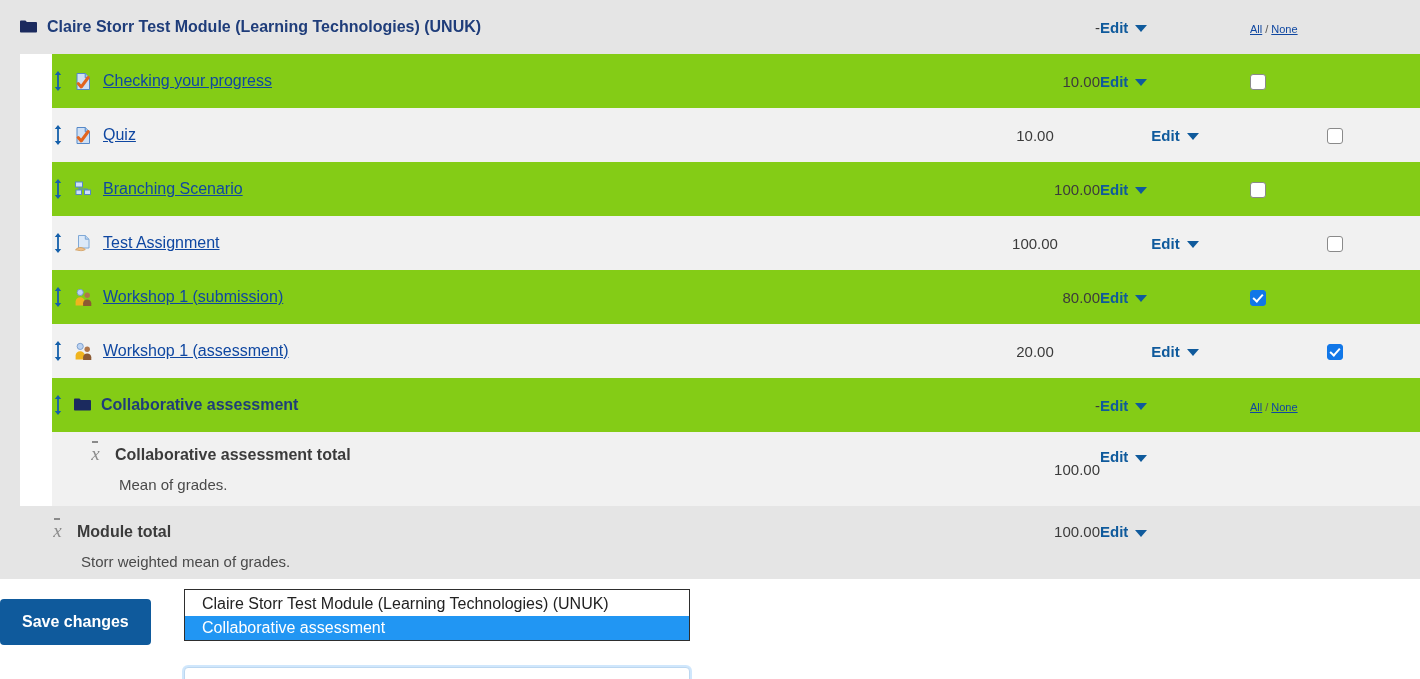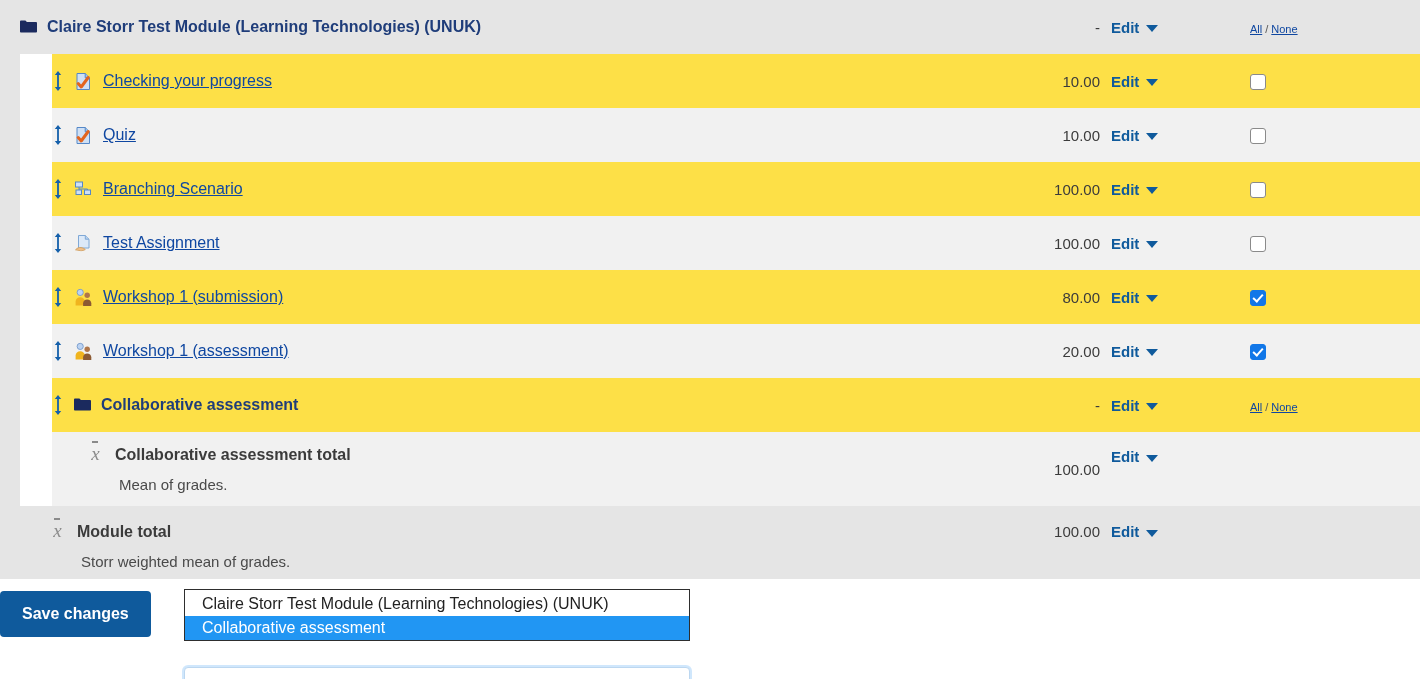--- a/index.html
+++ b/index.html
@@ -18,22 +18,22 @@
   .gtable td{padding:0;vertical-align:middle;}
 
   .col-pad{width:20px;}
   .col-indent{width:32px;}
   .col-name{width:auto;}
   .col-weight{width:130px;}
   .col-edit{width:150px;}
   .col-sel{width:170px;}
 
   .row{height:54px;}
-  .row.white  > td{background:#fde047;}
-  .row.shade  > td{background:#f1f1f1;}
+  .row.white  > td{background:#84cc16;}
+  .row.shade  > td{background:#f1f1f1;text-align:center;}
   .row.header > td{background:#e5e5e5;}
   .row.total  > td{background:#e5e5e5;}
   .row.cat-total > td{background:#f1f1f1;}
 
   
   td.gutter{background:#e5e5e5 !important;width:20px;}
   td.indent{background:#ffffff !important;width:32px;}
 
   .namecell{display:flex;align-items:center;gap:10px;white-space:nowrap;}
 
@@ -68,21 +68,20 @@
     padding-right:6px;
     white-space:nowrap;
   }
 
   .editcell{padding-left:18px;white-space:nowrap;}
   a.editlink{
     color:#0f5a9c;
     text-decoration:none;
     font-size:15px;
     font-weight:bold;
-    margin-left:11px;
   }
   .caret{
     display:inline-block;
     width:0;height:0;
     border-left:6px solid transparent;
     border-right:6px solid transparent;
     border-top:7px solid #0f5a9c;
     margin-left:7px;
     vertical-align:middle;
   }
@@ -146,21 +145,21 @@
 
   
   .bottom{
     position:absolute;
     left:0;top:579px;
     width:1420px;height:100px;
     background:#ffffff;
   }
   .savebtn{
     position:absolute;
-    left:0;top:12px;
+    left:0;top:20px;
     height:46px;
     padding:0 22px;
     background:#0f5a9c;
     color:#ffffff;
     border:none;
     border-radius:4px;
     font-family:"Liberation Sans", sans-serif;
     font-size:16px;
     font-weight:bold;
     cursor:pointer;

